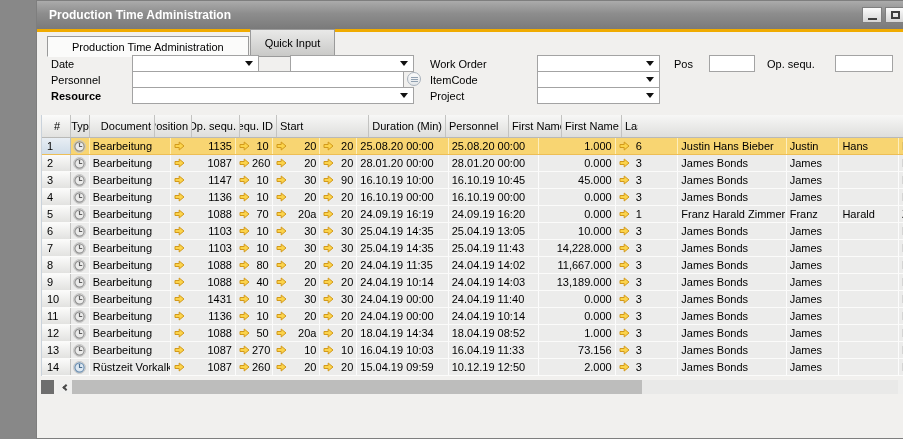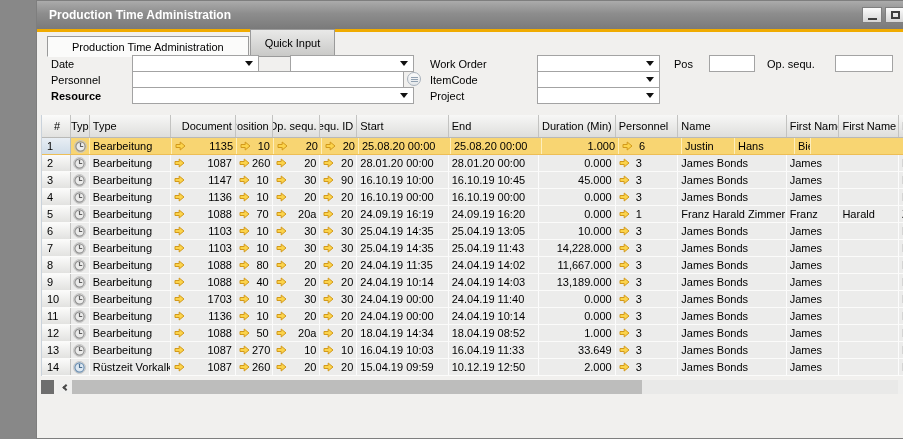--- a/index.html
+++ b/index.html
@@ -162,30 +162,27 @@
     <div class="dropdown" style="left:500px; top:34px; width:123px;">
         <span class="dd-arrow"></span>
       </div>
   </div>
 
   <div class="table-wrap">
     <div class="grid">
       <div class="hrow">
         <div class="hcell c-num c">#</div>
         <div class="hcell c-icon">Typ</div>
-        <div class="hcell c-type">Type</div>
         <div class="hcell c-doc r">Document</div>
         <div class="hcell c-pos r">Position</div>
         <div class="hcell c-ops r">Op. sequ.</div>
         <div class="hcell c-sid r">sequ. ID</div>
         <div class="hcell c-start">Start</div>
-        <div class="hcell c-end">End</div>
         <div class="hcell c-dur r">Duration (Min)</div>
         <div class="hcell c-pers">Personnel</div>
-        <div class="hcell c-name">Name</div>
         <div class="hcell c-first">First Name</div>
         <div class="hcell c-first2">First Name 2</div>
         <div class="hcell c-last">Last</div>
       </div>
       <div>
   <div class="row selected">
     <div class="cell c-num">1</div>
     <div class="cell c-icon">
       <svg class="clock" viewBox="0 0 13 13" width="13" height="13">
         <circle class="ring2" cx="6.5" cy="6.5" r="6"></circle>
@@ -231,20 +228,21 @@
     <div class="cell c-end">25.08.20 00:00</div>
     <div class="cell c-dur">1.000</div>
     <div class="cell c-pers lft">
       <span class="arrow">
                 <svg viewBox="0 0 11 10" width="11" height="10">
                   <path d="M1 3.5 H5.2 V1 L10 5 L5.2 9 V6.5 H1 Z"></path>
                 </svg>
               </span>
       <span class="val">6</span>
     </div>
+    <div class="cell c-name">Justin Hans Bieber</div>
     <div class="cell c-first">Justin</div>
     <div class="cell c-first2">Hans</div>
     <div class="cell c-last">Bieber</div>
   </div>
 
   <div class="row">
     <div class="cell c-num">2</div>
     <div class="cell c-icon">
       <svg class="clock" viewBox="0 0 13 13" width="13" height="13">
         <circle class="ring2" cx="6.5" cy="6.5" r="6"></circle>
@@ -733,21 +731,21 @@
         <line class="hand" x1="6.5" y1="6.5" x2="8.8" y2="6.5"></line>
       </svg>
     </div>
     <div class="cell c-type">Bearbeitung</div>
     <div class="cell c-doc">
       <span class="arrow">
                 <svg viewBox="0 0 11 10" width="11" height="10">
                   <path d="M1 3.5 H5.2 V1 L10 5 L5.2 9 V6.5 H1 Z"></path>
                 </svg>
               </span>
-      <span class="val">1703</span>
+      <span class="val">1431</span>
     </div>
     <div class="cell c-pos">
       <span class="arrow">
                 <svg viewBox="0 0 11 10" width="11" height="10">
                   <path d="M1 3.5 H5.2 V1 L10 5 L5.2 9 V6.5 H1 Z"></path>
                 </svg>
               </span>
       <span class="val">10</span>
     </div>
     <div class="cell c-ops">
@@ -941,21 +939,21 @@
     <div class="cell c-sid">
       <span class="arrow">
                 <svg viewBox="0 0 11 10" width="11" height="10">
                   <path d="M1 3.5 H5.2 V1 L10 5 L5.2 9 V6.5 H1 Z"></path>
                 </svg>
               </span>
       <span class="val">10</span>
     </div>
     <div class="cell c-start">16.04.19 10:03</div>
     <div class="cell c-end">16.04.19 11:33</div>
-    <div class="cell c-dur">33.649</div>
+    <div class="cell c-dur">73.156</div>
     <div class="cell c-pers lft">
       <span class="arrow">
                 <svg viewBox="0 0 11 10" width="11" height="10">
                   <path d="M1 3.5 H5.2 V1 L10 5 L5.2 9 V6.5 H1 Z"></path>
                 </svg>
               </span>
       <span class="val">3</span>
     </div>
     <div class="cell c-name">James Bonds</div>
     <div class="cell c-first">James</div>

